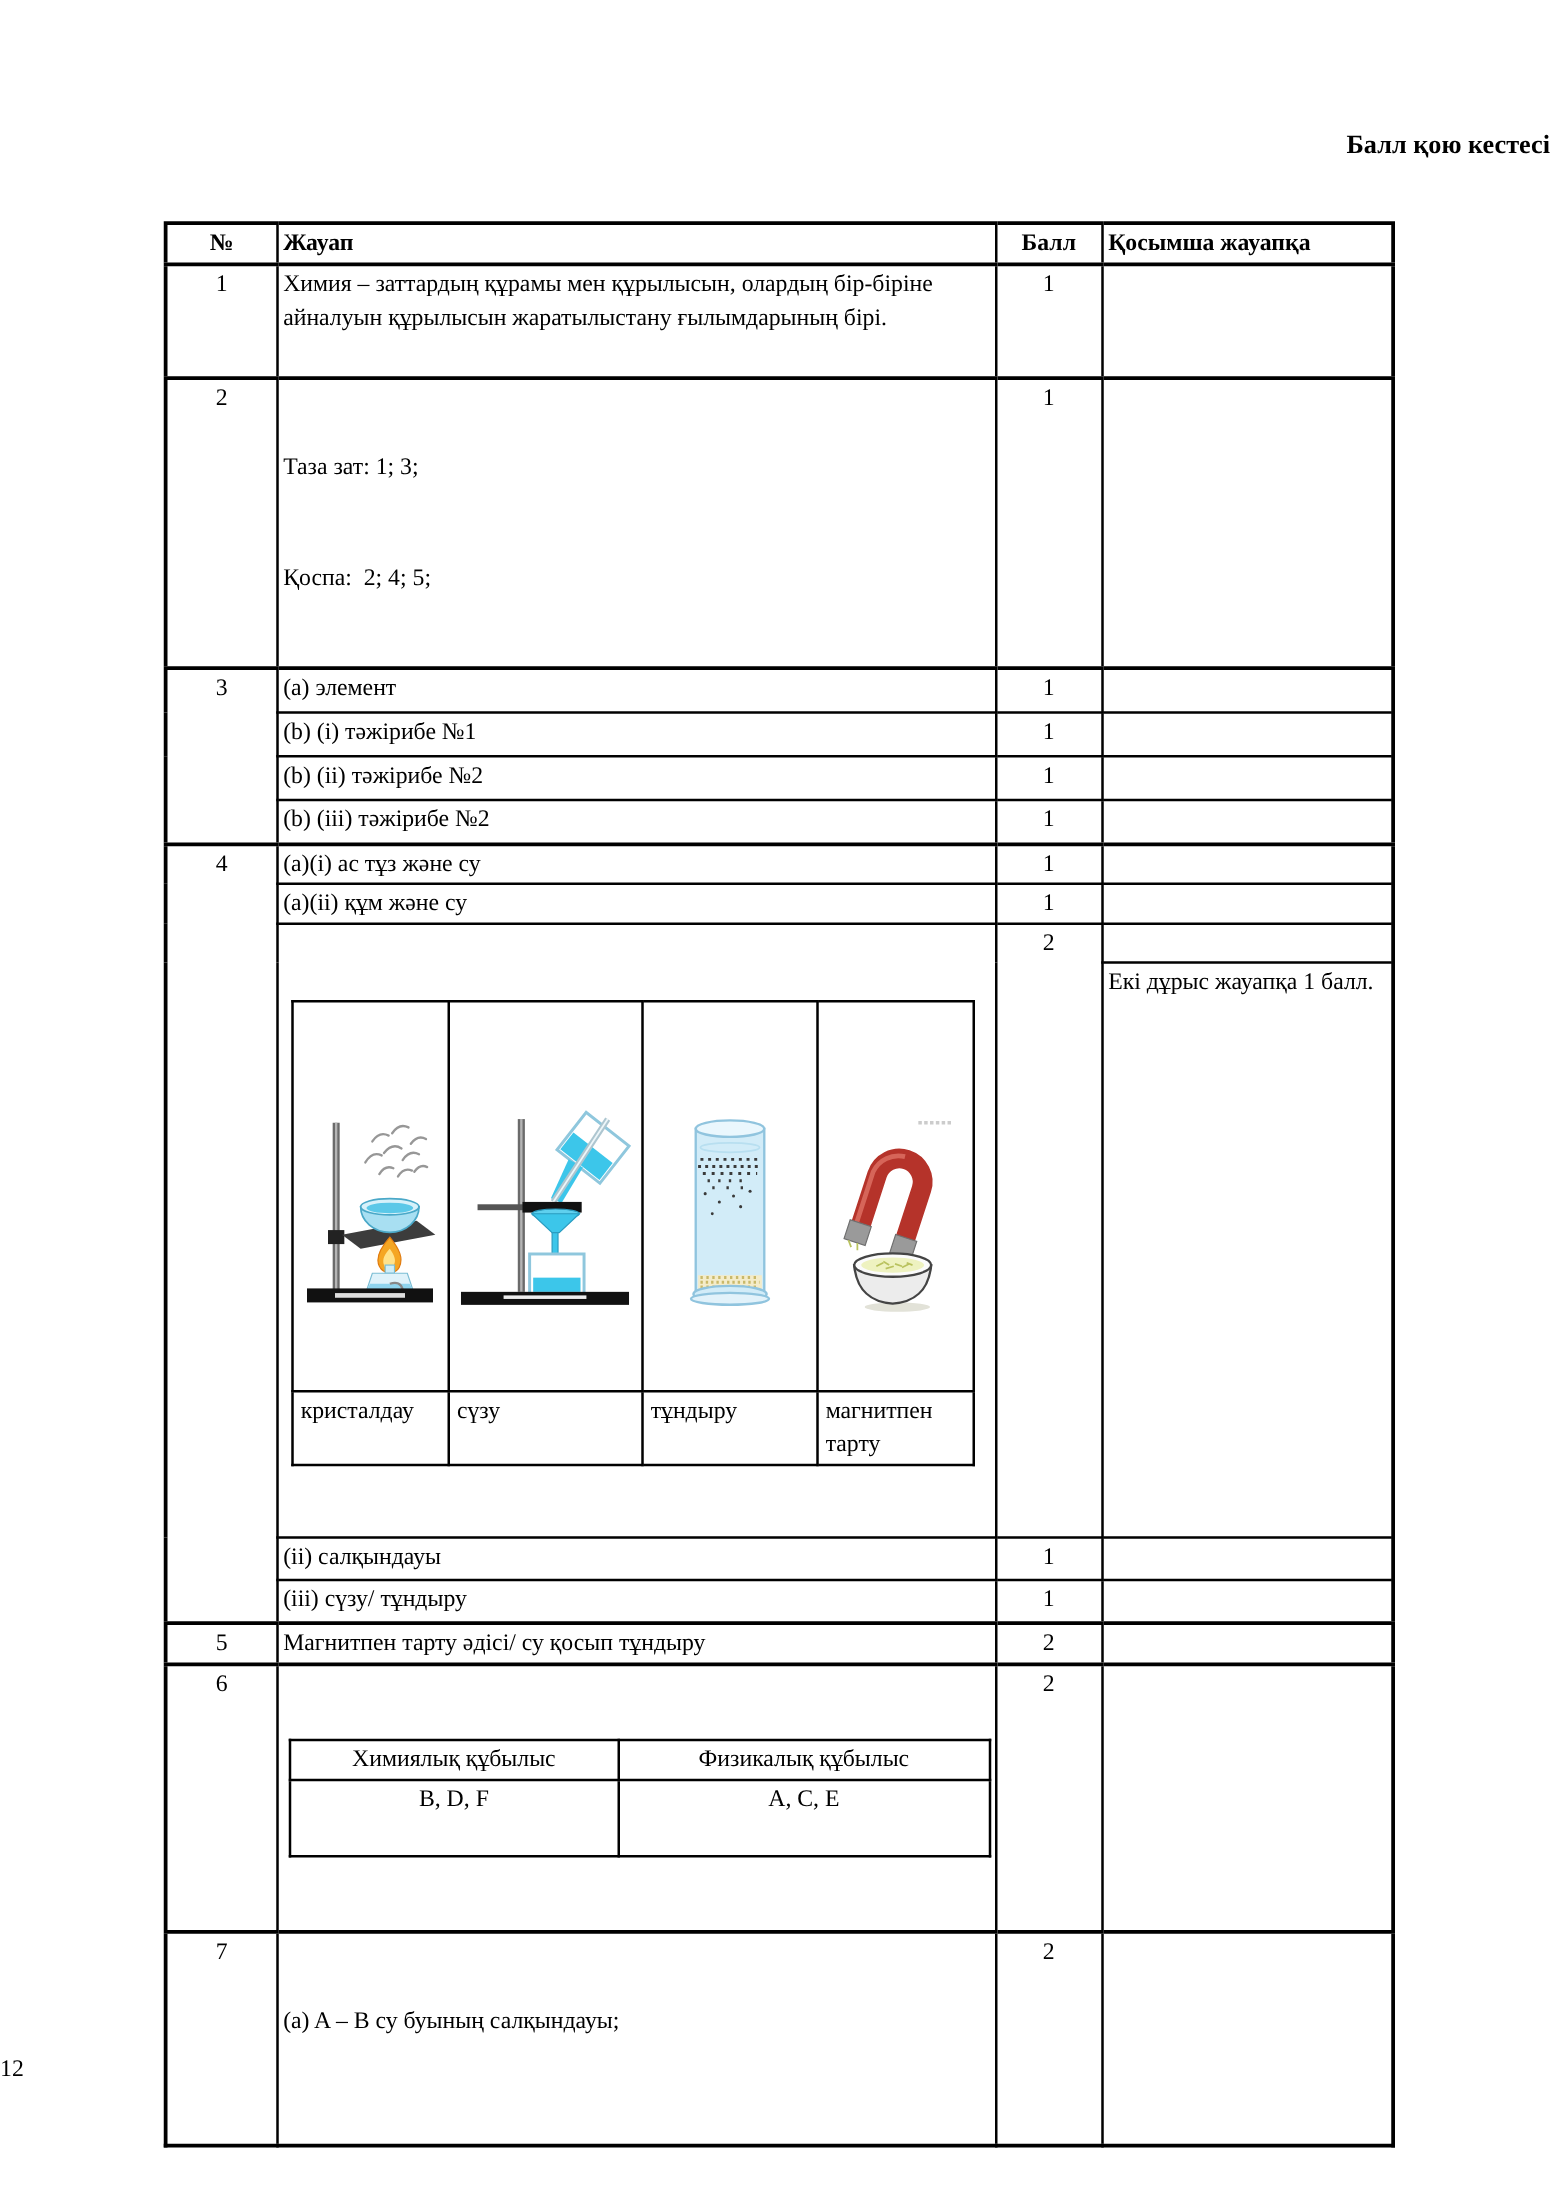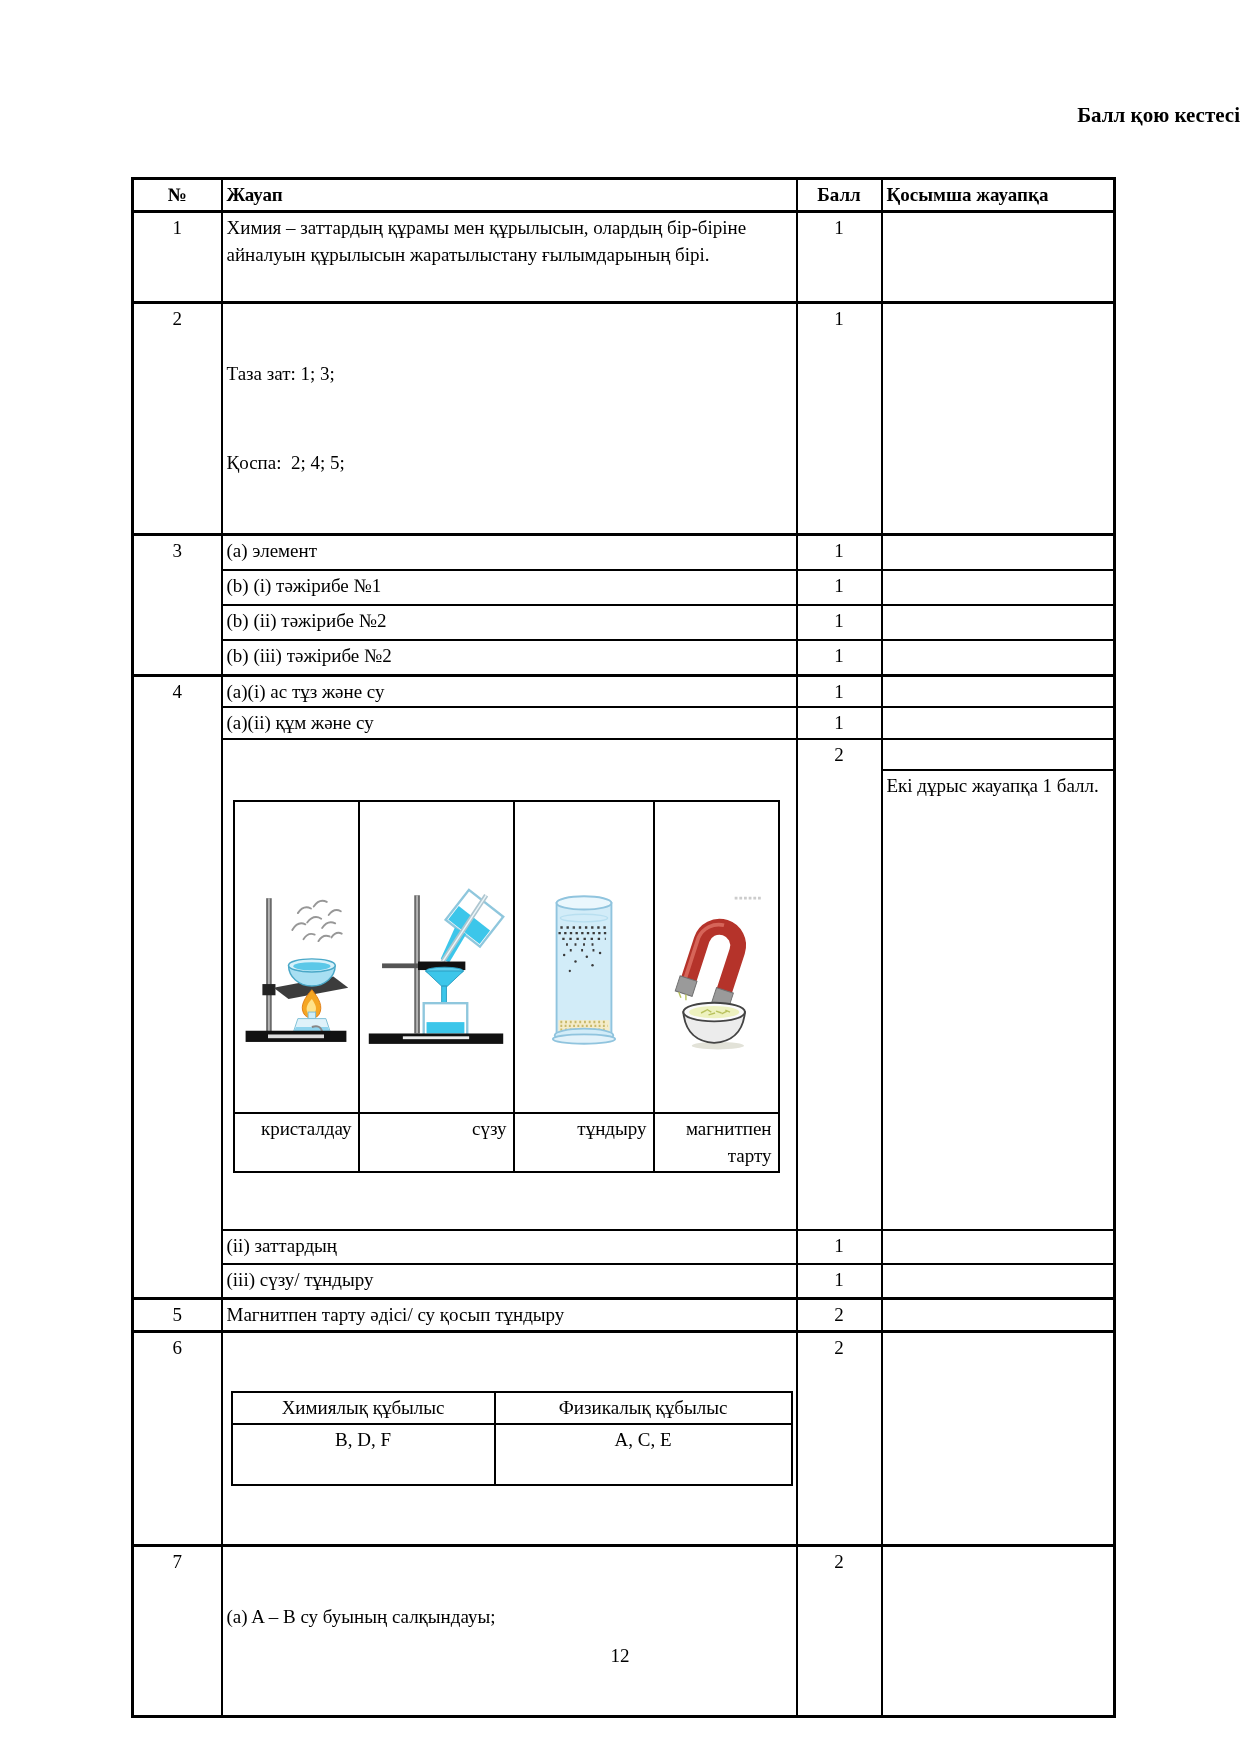--- a/index.html
+++ b/index.html
@@ -38,38 +38,38 @@
   .h63 > td { height:63px; }
   .gap27 { height:27px; }
   .note-cell { padding:3px 8px; }
   .line-gap { margin-top:7px; }
 
   
   table.imgtbl {
     border-collapse:collapse; table-layout:fixed;
     width:545px; margin:4px 0 0 6px;
   }
-  table.imgtbl td { border:2px solid #000; padding:0; background:#fff;text-align:right; }
+  table.imgtbl td { border:2px solid #000; padding:0; background:#fff; }
   table.imgtbl td.pic { height:176px; text-align:center; vertical-align:middle; }
   table.imgtbl td.cap { height:52px; vertical-align:top; padding:1px 6px; font-size:19px; }
   .capspan { display:inline-block; max-width:92px; overflow-wrap:anywhere; }
   table.imgtbl svg { display:block; margin:2px auto; }
 
   
   table.phtbl {
     border-collapse:collapse; table-layout:fixed;
     width:562px; margin:2px 0 2px 4px;
   }
   table.phtbl td { border:2px solid #000; text-align:center; padding:1px 4px; }
   table.phtbl td.phh { height:28px; }
   table.phtbl td.phv { height:57px; vertical-align:top; }
 
   .page-num {
     position:absolute; top:1645px; left:0; width:1240px;
-    text-align:center; font-size:19px;
+    text-align:left; font-size:19px;
   }
 </style>
 </head>
 <body>
 
 <div class="doc-title">Балл қою кестесі</div>
 
 <table class="main">
   <colgroup>
     <col style="width:89px">
@@ -267,21 +267,21 @@
         </tr>
       </tbody></table>
     </td>
     <td class="c" rowspan="2">2</td>
     <td class="gap27"></td>
   </tr>
   <tr>
     <td class="note-cell">Екі дұрыс жауапқа 1 балл.</td>
   </tr>
   <tr class="h30">
-    <td class="ans">(ii) заттардың</td>
+    <td class="ans">(ii) салқындауы</td>
     <td class="c">1</td>
     <td></td>
   </tr>
   <tr class="h30">
     <td class="ans">(iii) сүзу/ тұндыру</td>
     <td class="c">1</td>
     <td></td>
   </tr>
 
   <tr class="grp h28">

